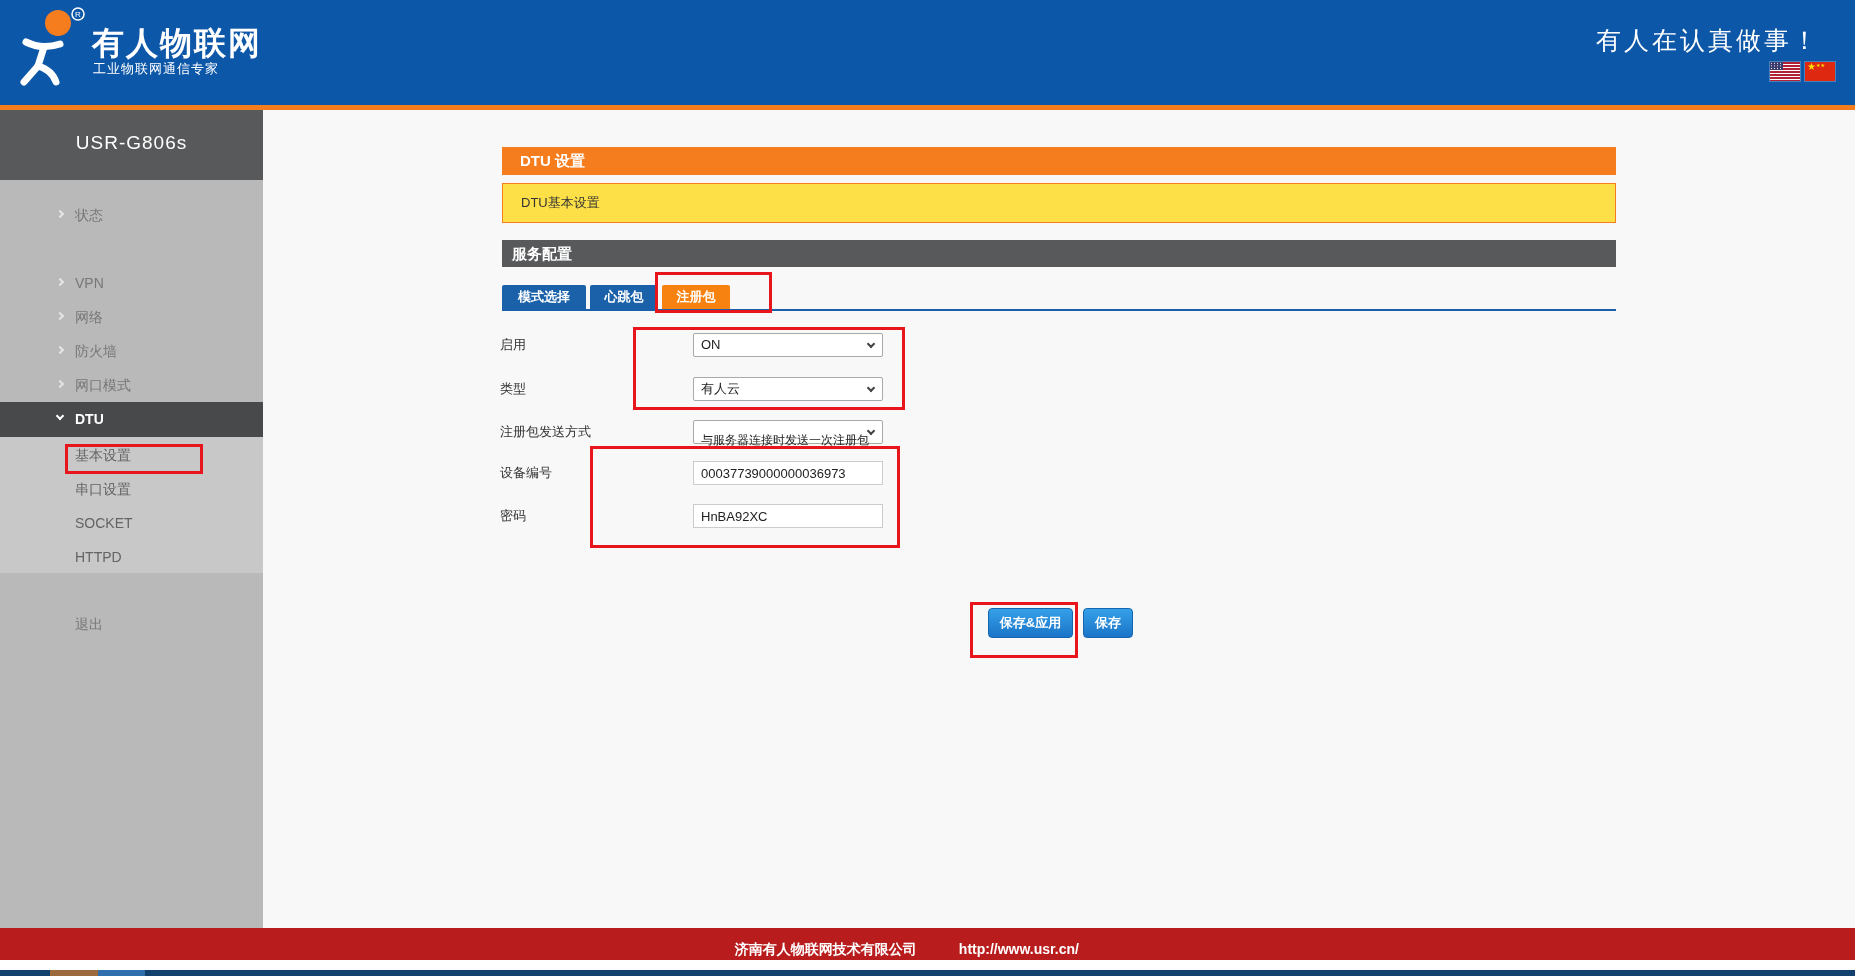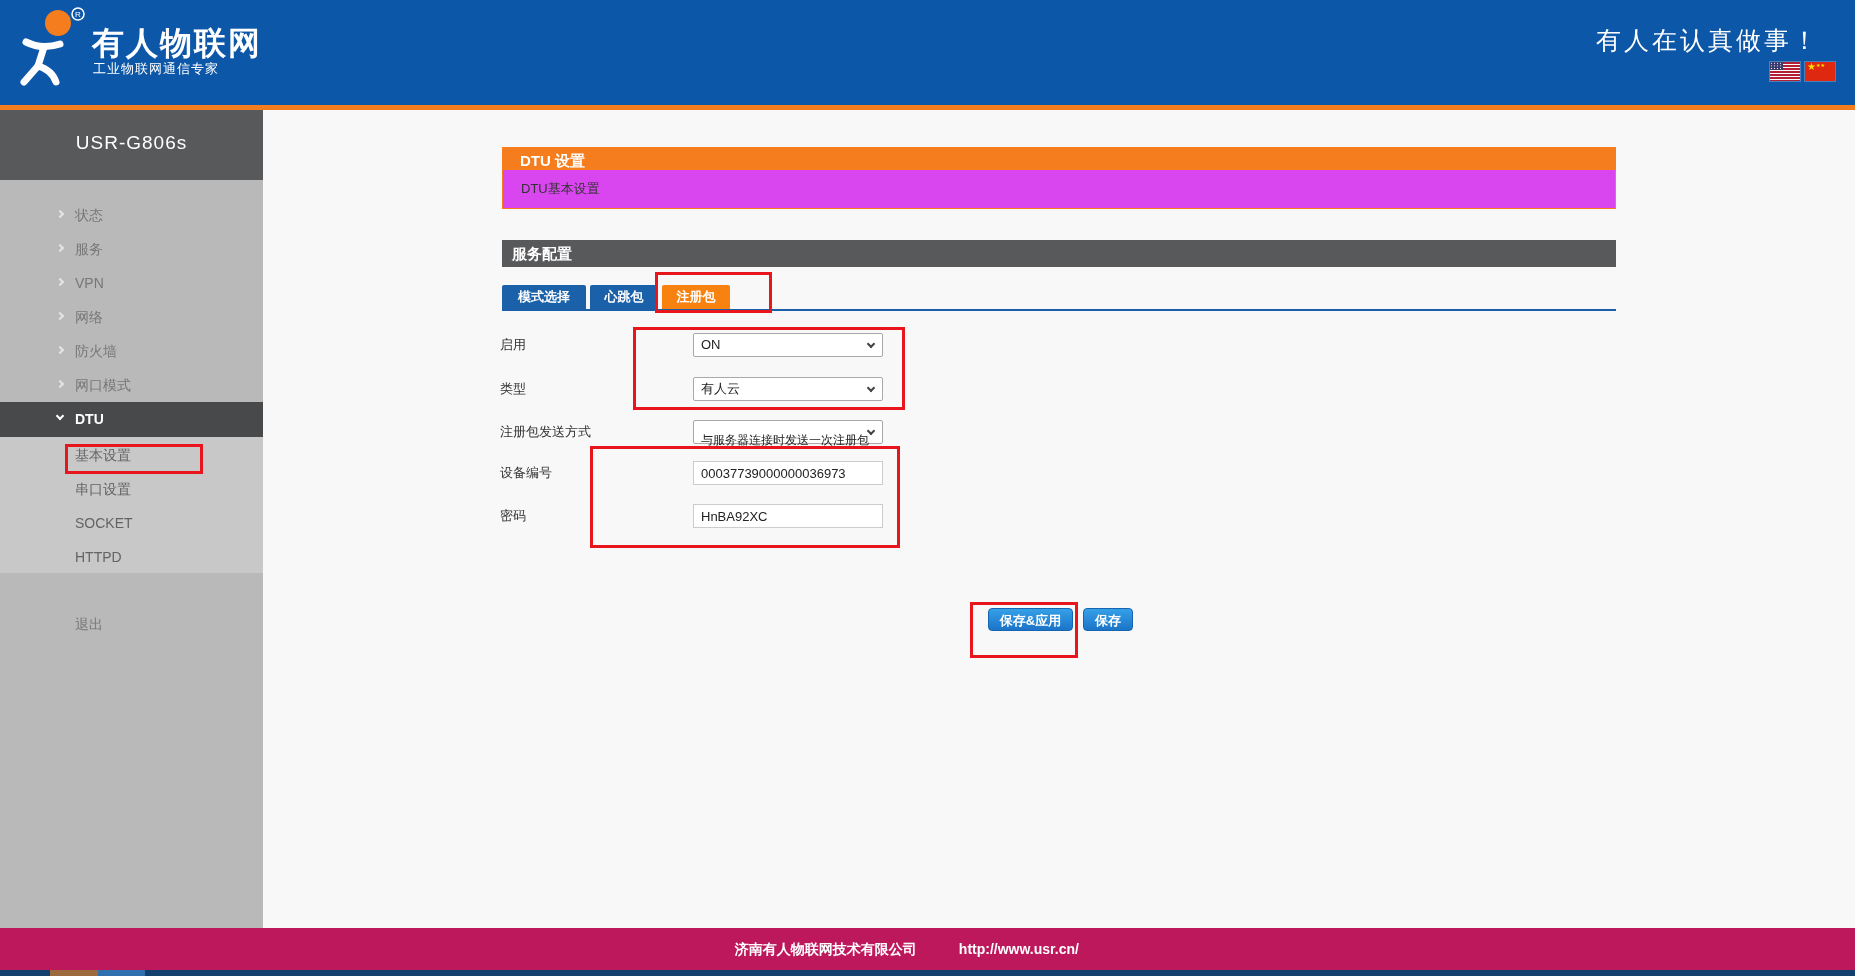--- a/index.html
+++ b/index.html
@@ -35,49 +35,49 @@
   .menu-item .label { position:absolute; left:75px; white-space:nowrap; }
   .menu-item.active { color:#ffffff; font-weight:bold; }
   .menu-item.sub { color:#646464; }
   .chev { position:absolute; left:57px; top:13px; width:6px; height:6px; border:solid #e3e3e3; border-width:2px 2px 0 0; transform:rotate(45deg); }
   .chev.down { border-color:#ffffff; transform:rotate(135deg); top:11px; }
 
   
   .main-bg { position:absolute; left:263px; top:110px; width:1592px; height:818px; background:#f8f8f8; }
   .panel-bar { position:absolute; left:502px; top:147px; width:1114px; height:28px; background:#f57d1e;
       color:#ffffff; font-size:15px; font-weight:bold; line-height:28px; padding-left:18px; }
-  .panel-box { position:absolute; left:502px; top:169px; width:1114px; height:40px; background:#d946ef;
+  .panel-box { position:absolute; left:502px; top:183px; width:1114px; height:40px; background:#fde047;
       border:1px solid #f57d1e; color:#333333; font-size:13px; line-height:38px; padding-left:18px; }
   .section-bar { position:absolute; left:502px; top:240px; width:1114px; height:27px; background:#58595b;
       color:#ffffff; font-size:15px; font-weight:bold; line-height:27px; padding-left:10px; }
 
   .tabs { position:absolute; left:502px; top:285px; width:1114px; height:26px; border-bottom:2px solid #1a5fa8; }
   .tab { position:absolute; top:0; height:24px; line-height:24px; text-align:center; color:#ffffff;
       font-size:13px; font-weight:bold; background:#1a61a9; cursor:pointer; border-radius:2px 2px 0 0; }
   .tab.active { background:#f8820f; }
 
   .form-label { position:absolute; left:500px; width:185px; height:24px; line-height:24px;
       font-size:13px; color:#333333; white-space:nowrap; }
   .control { position:absolute; left:693px; width:190px; height:24px; background:#ffffff; }
   .select { border:1px solid #a9a9a9; border-radius:2px; cursor:pointer; }
   .select .sel-text { position:absolute; left:7px; top:0; line-height:22px; font-size:13px; color:#222222; white-space:nowrap; overflow:hidden; max-width:168px; }
   .select .sel-text.small { font-size:12px;margin-top:8px; }
   .select .sel-chev { position:absolute; right:8px; top:7px; width:6px; height:6px; border:solid #444444; border-width:0 2px 2px 0; transform:rotate(45deg); }
   .textbox { border:1px solid #cccccc; font-size:13px; color:#222222; padding:0 7px;
       font-family:"Liberation Sans","DejaVu Sans",sans-serif; }
 
-  .btn { position:absolute; top:608px; height:23px; border:1px solid #1565b0; border-radius:4px;
+  .btn { position:absolute; top:608px; height:30px; border:1px solid #1565b0; border-radius:4px;
       background:linear-gradient(180deg,#35a0e8 0%,#1b74c8 100%); color:#ffffff; font-size:13px; font-weight:bold;
       text-align:center; line-height:24px; cursor:pointer; }
 
   
   .redbox { position:absolute; border:3px solid #e8151d; pointer-events:none; }
 
   
-  .footer { position:absolute; left:0; top:928px; width:1855px; height:42px; background:#be185d; }
+  .footer { position:absolute; left:0; top:928px; width:1855px; height:32px; background:#b91c1c; }
   .footer-inner { position:absolute; left:50%; top:0; transform:translateX(-56%); display:flex; gap:42px;
       line-height:42px; color:#ffffff; font-size:14px; font-weight:bold; white-space:nowrap; }
   .bottom-strip { position:absolute; left:0; top:970px; width:1855px; height:6px; background:#12406f; }
   .strip-seg1 { position:absolute; left:50px; top:0; width:48px; height:6px; background:#9c6a3c; }
   .strip-seg2 { position:absolute; left:98px; top:0; width:47px; height:6px; background:#2f6fae; }
 </style>
 </head>
 <body>
 
 <div class="screen">
@@ -109,24 +109,20 @@
 
   <div class="sidebar-header">USR-G806s</div>
   <div class="sidebar-body">
     <div class="dtu-band"></div>
     <div class="submenu-band"></div>
 
     <div class="menu-item" style="top:18px">
       <span class="chev"></span>
       <span class="label">状态</span>
     </div>
-    <div class="menu-item" style="top:52px">
-      <span class="chev"></span>
-      <span class="label">服务</span>
-    </div>
     <div class="menu-item" style="top:86px">
       <span class="chev"></span>
       <span class="label">VPN</span>
     </div>
     <div class="menu-item" style="top:120px">
       <span class="chev"></span>
       <span class="label">网络</span>
     </div>
     <div class="menu-item" style="top:154px">
       <span class="chev"></span>

